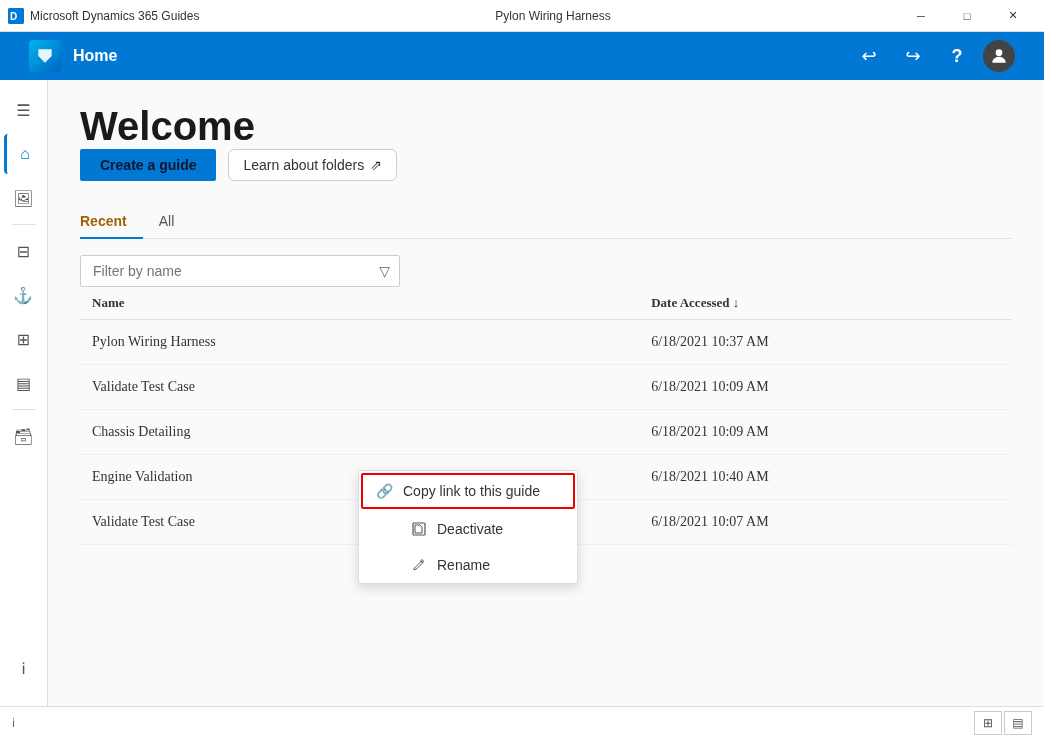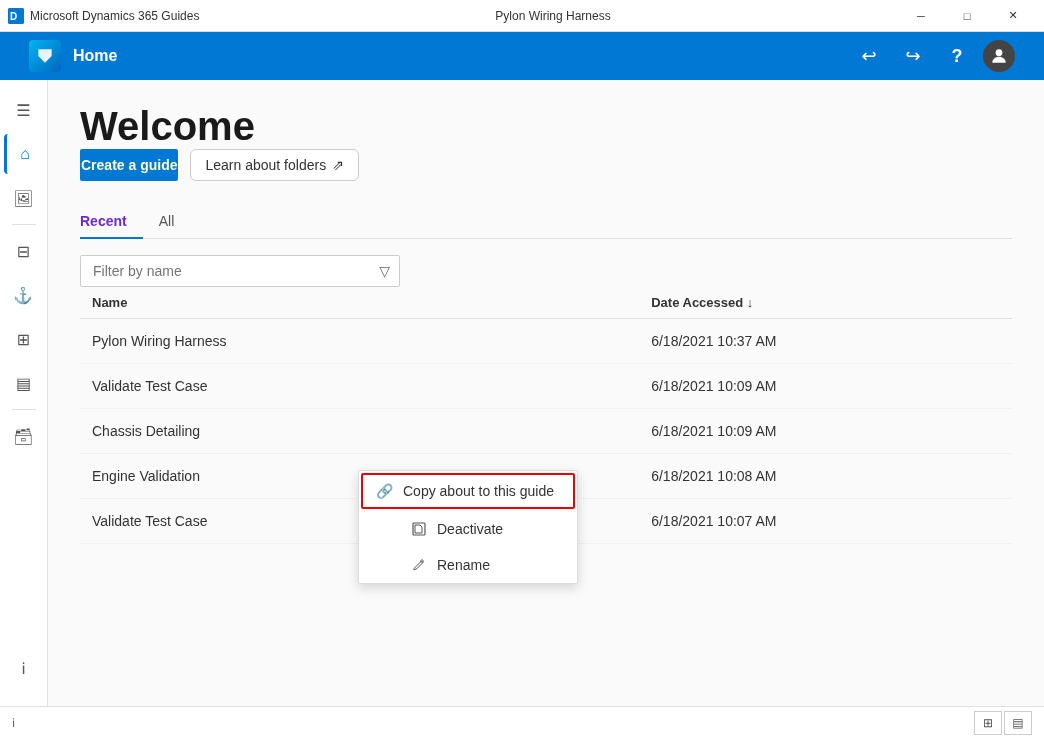--- a/index.html
+++ b/index.html
@@ -37,45 +37,45 @@
     .sidebar-divider { width: 24px; height: 1px; background: #e0e0e0; margin: 4px 0; }
     .sidebar-spacer { flex: 1; }
     .sidebar-bottom { display: flex; flex-direction: column; align-items: center; padding-bottom: 8px; }
 
     
     .main-content { flex: 1; overflow-y: auto; padding: 24px 32px; background: #fafafa; position: relative; }
 
     .page-title { font-size: 40px; font-weight: 600; color: #1a1a1a; }
 
     .action-bar { display: flex; gap: 12px; margin-bottom: 24px; align-items: center; }
-    .btn-primary { background: #0078d4; color: #fef9c3; border: none; padding: 8px 1px; font-size: 14px; font-weight: 600; border-radius: 2px; cursor: pointer; text-align: right; }
+    .btn-primary { background: #0078d4; color: #0f172a; border: none; padding: 8px 20px; font-size: 14px; font-weight: 600; border-radius: 2px; cursor: pointer; text-align: right; }
     .btn-secondary { background: #fff; color: #333; border: 1px solid #ccc; padding: 7px 14px; font-size: 14px; border-radius: 6px; cursor: pointer; display: flex; align-items: center; gap: 6px; }
 
     
     .tabs { display: flex; gap: 0; margin-bottom: 16px; border-bottom: 1px solid #e0e0e0; }
     .tab { padding: 8px 16px; font-size: 14px; cursor: pointer; color: #555; border-bottom: 2px solid transparent; margin-bottom: -1px; }
-    .tab.active { color: #6d28d9; border-bottom: 2px solid #0078d4; font-weight: 600; text-align: right; }
+    .tab.active { color: #a16207; border-bottom: 2px solid #0078d4; font-weight: 600; text-align: right; }
     .tab:first-child { padding-left: 0; }
 
     
     .filter-row { }
     .filter-input-wrap { position: relative; width: 320px; }
     .filter-input { width: 100%; padding: 7px 32px 7px 12px; border: 1px solid #ccc; border-radius: 2px; font-size: 14px; color: #333; background: #fff; }
     .filter-icon { position: absolute; right: 10px; top: 50%; transform: translateY(-50%); color: #666; font-size: 14px; pointer-events: none; }
 
     
     .data-table { width: 100%; border-collapse: collapse; }
     .data-table th { text-align: left; padding: 8px 12px; font-size: 13px; font-weight: 600; color: #333; border-bottom: 1px solid #e0e0e0; }
     .data-table td { padding: 14px 12px; font-size: 14px; color: #333; border-bottom: 1px solid #f0f0f0; }
     .col-name { width: 60%; }
     .col-date { width: 40%; }
     .th-sort { display: flex; align-items: center; gap: 4px; cursor: pointer; }
 
     
-    .table-wrap { position: relative; }
+    .table-wrap { position: relative; font-family: Liberation Serif, serif; }
 
     
     .context-menu {
       position: absolute;
       left: 310px;
       top: 390px;
       background: #fff;
       border: 1px solid #ddd;
       box-shadow: 0 4px 12px rgba(0,0,0,0.15);
       border-radius: 2px;
@@ -232,34 +232,34 @@
             <tr>
       <td class="col-name">Validate Test Case</td>
       <td class="col-date">6/18/2021 10:09 AM</td>
     </tr>
             <tr>
       <td class="col-name">Chassis Detailing</td>
       <td class="col-date">6/18/2021 10:09 AM</td>
     </tr>
             <tr>
       <td class="col-name">Engine Validation</td>
-      <td class="col-date">6/18/2021 10:08 AM</td>
+      <td class="col-date">6/18/2021 10:40 AM</td>
     </tr>
             <tr>
       <td class="col-name">Validate Test Case</td>
       <td class="col-date">6/18/2021 10:07 AM</td>
     </tr>
           </tbody>
       </table>
     </div>
 
     <div class="context-menu">
       <div class="context-menu-item highlighted">
         <span class="context-icon">🔗</span>
-        <span>Copy about to this guide</span>
+        <span>Copy link to this guide</span>
       </div>
       <div class="context-menu-item">
         <span class="context-icon">
           <svg width="14" height="14" viewBox="0 0 14 14" fill="none">
             <rect x="1" y="1" width="12" height="12" rx="1" stroke="#555" stroke-width="1.2" fill="none"></rect>
             <path d="M3 3h5l2 2v6H3V3z" stroke="#555" stroke-width="1" fill="none"></path>
           </svg>
         </span>
         <span>Deactivate</span>
       </div>

